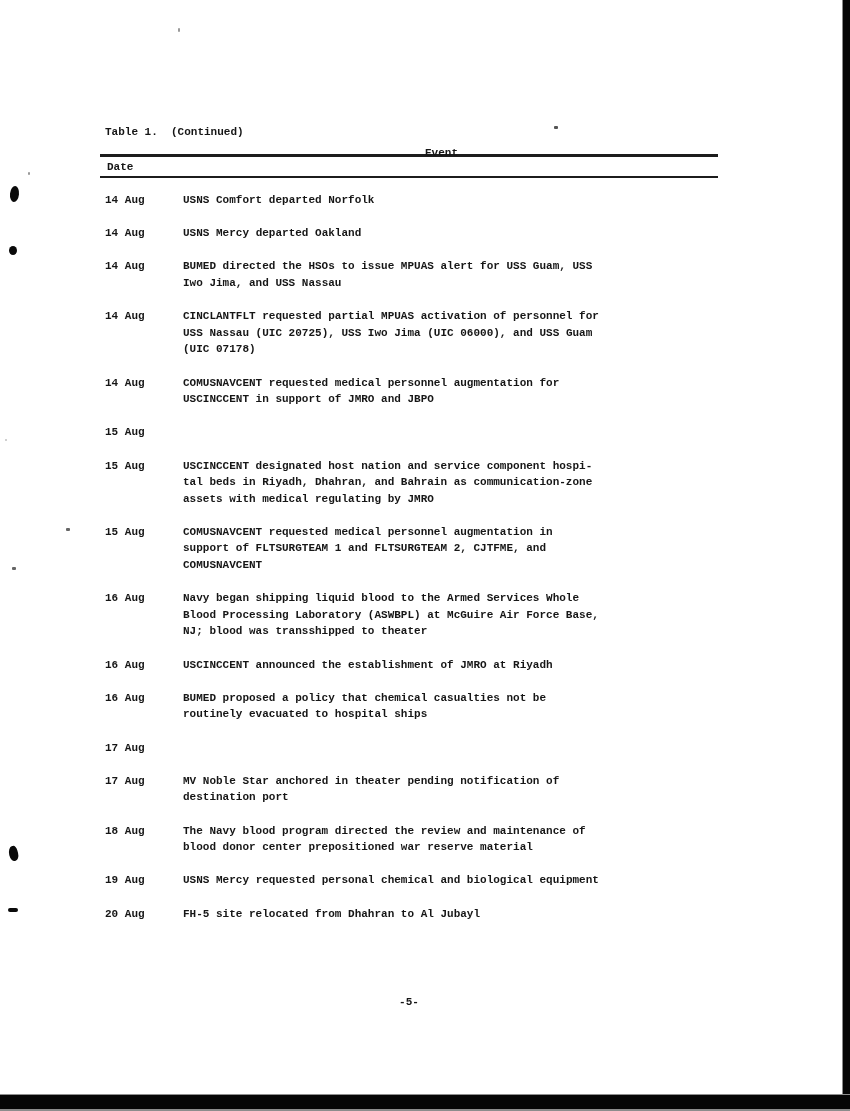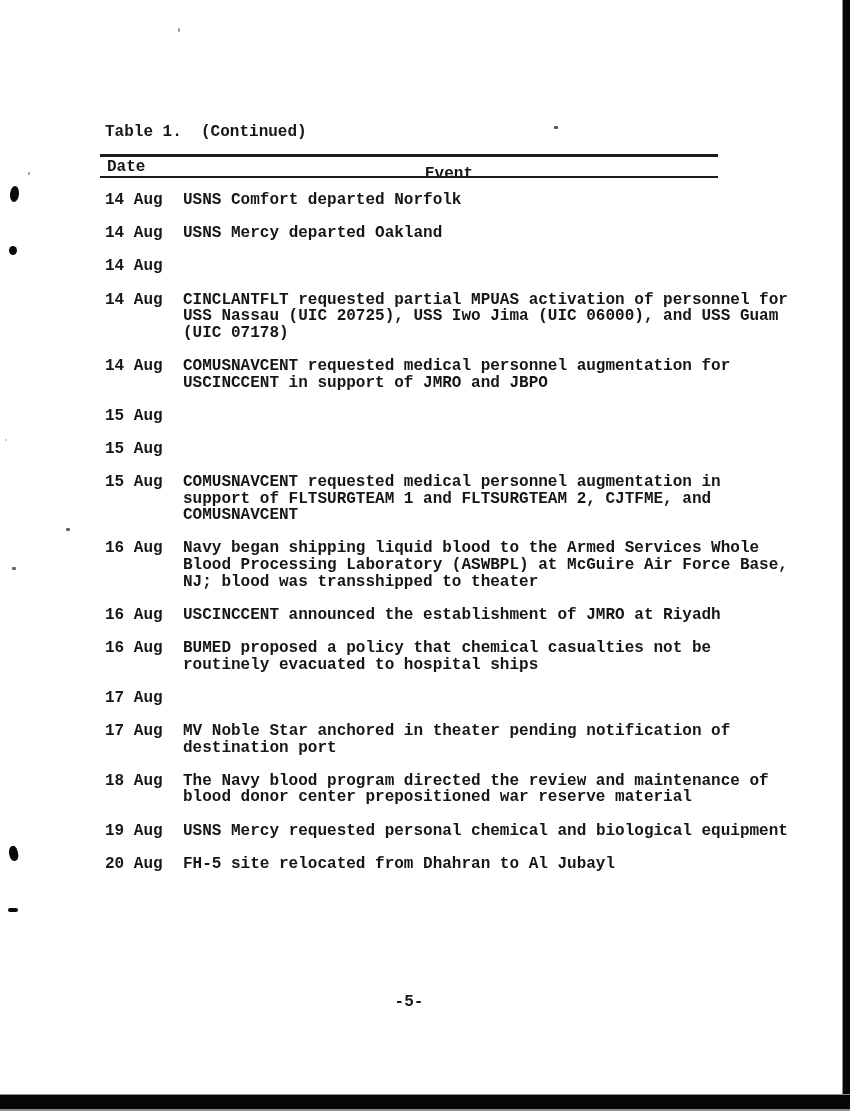--- a/index.html
+++ b/index.html
@@ -7,28 +7,28 @@
     width: 850px; height: 1111px;
     background: #ffffff;
     overflow: hidden;
     position: relative;
   }
   .doc {
     position: absolute; inset: 0;
     font-family: "Liberation Mono", "DejaVu Sans Mono", monospace;
     font-weight: 700;
     color: #161616;
-    font-size: 16px;
+    font-size: 11px;
     line-height: 16.6px;
   }
   .title { position: absolute; left: 105px; top: 124px; white-space: pre; }
   .rule-top    { position: absolute; left: 100px; top: 154px; width: 618px; height: 3px; background: #1c1c1c; }
   .rule-bottom { position: absolute; left: 100px; top: 176px; width: 618px; height: 2px; background: #1c1c1c; }
   .hdr-date  { position: absolute; left: 107px; top: 159px; }
-  .hdr-event { position: absolute; left: 425px; top: 166px; }
+  .hdr-event { position: absolute; left: 425px; top: 145px; }
   .tbody { position: absolute; left: 105px; top: 192px; width: 660px; }
   .row { display: flex; margin-bottom: 16.6px; }
   .cell-date { flex: 0 0 78px; width: 78px; }
   .cell-event { white-space: pre; }
   .it { }
   .footer { position: absolute; left: 100px; top: 994px; width: 618px; text-align: center; }
 
   
   .edge-right  { position: absolute; left: 842px; top: 0; width: 8px; height: 1111px; background: #060606; border-left: 1px solid #8a8a8a; }
   .edge-bottom { position: absolute; left: 0; top: 1094px; width: 850px; height: 17px; background: #060606; border-top: 1px solid #8f8f8f; }
@@ -62,37 +62,42 @@
       <div class="row">
         <div class="cell-date">14 Aug</div>
         <div class="cell-event"><span>USNS </span><span class="it">Comfort</span><span> departed Norfolk</span></div>
       </div>
       <div class="row">
         <div class="cell-date">14 Aug</div>
         <div class="cell-event"><span>USNS </span><span class="it">Mercy</span><span> departed Oakland</span></div>
       </div>
       <div class="row">
         <div class="cell-date">14 Aug</div>
+        <div class="cell-event"><span>BUMED directed the HSOs to issue MPUAS alert for USS </span><span class="it">Guam</span><span>, USS
+</span><span class="it">Iwo Jima</span><span>, and USS </span><span class="it">Nassau</span></div>
       </div>
       <div class="row">
         <div class="cell-date">14 Aug</div>
         <div class="cell-event"><span>CINCLANTFLT requested partial MPUAS activation of personnel for
 USS </span><span class="it">Nassau</span><span> (UIC 20725), USS </span><span class="it">Iwo Jima</span><span> (UIC 06000), and USS </span><span class="it">Guam</span><span>
 (UIC 07178)</span></div>
       </div>
       <div class="row">
         <div class="cell-date">14 Aug</div>
         <div class="cell-event"><span>COMUSNAVCENT requested medical personnel augmentation for
 USCINCCENT in support of JMRO and JBPO</span></div>
       </div>
       <div class="row">
         <div class="cell-date">15 Aug</div>
       </div>
       <div class="row">
         <div class="cell-date">15 Aug</div>
+        <div class="cell-event"><span>USCINCCENT designated host nation and service component hospi-
+tal beds in Riyadh, Dhahran, and Bahrain as communication-zone
+assets with medical regulating by JMRO</span></div>
       </div>
       <div class="row">
         <div class="cell-date">15 Aug</div>
         <div class="cell-event"><span>COMUSNAVCENT requested medical personnel augmentation in
 support of FLTSURGTEAM 1 and FLTSURGTEAM 2, CJTFME, and
 COMUSNAVCENT</span></div>
       </div>
       <div class="row">
         <div class="cell-date">16 Aug</div>
         <div class="cell-event"><span>Navy began shipping liquid blood to the Armed Services Whole

